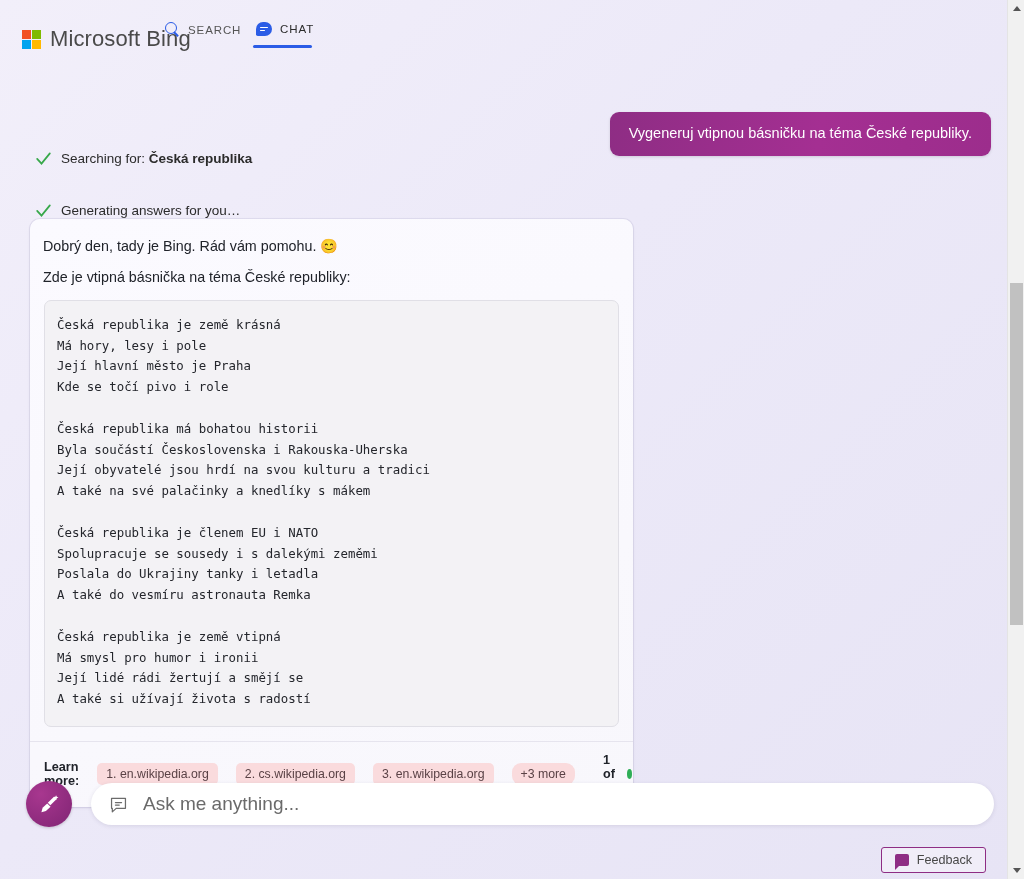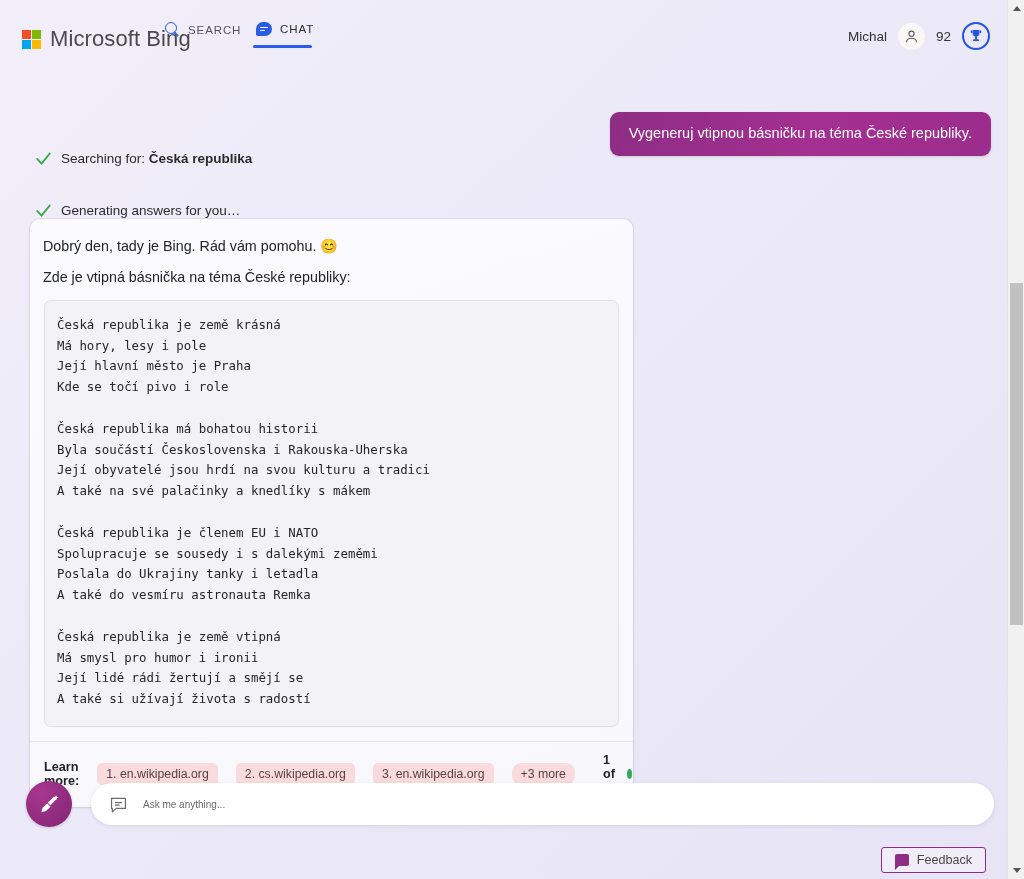--- a/index.html
+++ b/index.html
@@ -173,21 +173,21 @@
   #input-shell {
     flex: 1; height: 42px; background: #fff;
     border-radius: 21px; display: flex; align-items: center; gap: 13px;
     padding: 0 18px;
     box-shadow: 0 1px 4px rgba(60,50,90,.12);
   }
   .composer-chat-glyph { width: 19px; height: 17px; flex: 0 0 19px; }
   #ask-input {
     flex: 1; border: none; outline: none; background: transparent;
     font-family: "Liberation Sans", sans-serif;
-    font-size: 10px; color: #5d5d5d;
+    font-size: 19px; color: #5d5d5d;
   }
   #ask-input::placeholder { color: #6a6a6a; opacity: 1; }
 
   
   #feedback-btn {
     position: absolute; right: 21px; bottom: 6px;
     display: flex; align-items: center; gap: 8px;
     border: 1px solid #8e2d84; background: #f0edf8;
     padding: 5px 13px; border-radius: 3px;
     font-size: 12.6px; color: #474747; cursor: pointer;
@@ -239,39 +239,20 @@
       <span class="search-glyph"></span>
       <span>SEARCH</span>
     </div>
 
     <div class="nav-tab" id="tab-chat">
       <span class="chat-glyph"></span>
       <span>CHAT</span>
       <span class="tab-underline"></span>
     </div>
 
-    <div id="user-area">
-      <span id="user-name">Michal</span>
-      <span id="avatar">
-        <svg width="17" height="17" viewBox="0 0 24 24">
-          <circle cx="12" cy="8" r="3.6" fill="none" stroke="#5b5b5b" stroke-width="1.6"></circle>
-          <path d="M5 20c0-3.6 3.2-5.6 7-5.6s7 2 7 5.6" fill="none" stroke="#5b5b5b" stroke-width="1.6"></path>
-        </svg>
-      </span>
-      <span id="points">92</span>
-      <span id="rewards-badge">
-        <svg width="16" height="16" viewBox="0 0 24 24">
-          <path d="M7 3h10v5a5 5 0 0 1-10 0V3z" fill="#2255e0"></path>
-          <rect x="10.6" y="12" width="2.8" height="5" fill="#2255e0"></rect>
-          <rect x="7.5" y="17" width="9" height="2.6" rx="1" fill="#2255e0"></rect>
-          <rect x="4.2" y="3.4" width="2.2" height="4.4" rx="1" fill="#2255e0"></rect>
-          <rect x="17.6" y="3.4" width="2.2" height="4.4" rx="1" fill="#2255e0"></rect>
-        </svg>
-      </span>
-    </div>
   </div>
 
   <div id="user-bubble">Vygeneruj vtipnou básničku na téma České republiky.</div>
 
   <div class="status-row" id="status-0">
     <svg class="check" viewBox="0 0 24 24">
       <path d="M4 12.5l5.5 6L20 5.5" fill="none" stroke="#37a84a" stroke-width="2.2" stroke-linecap="round"></path>
     </svg>
     <span><span>Searching for: </span><span class="status-q">Česká republika</span></span>
   </div>

